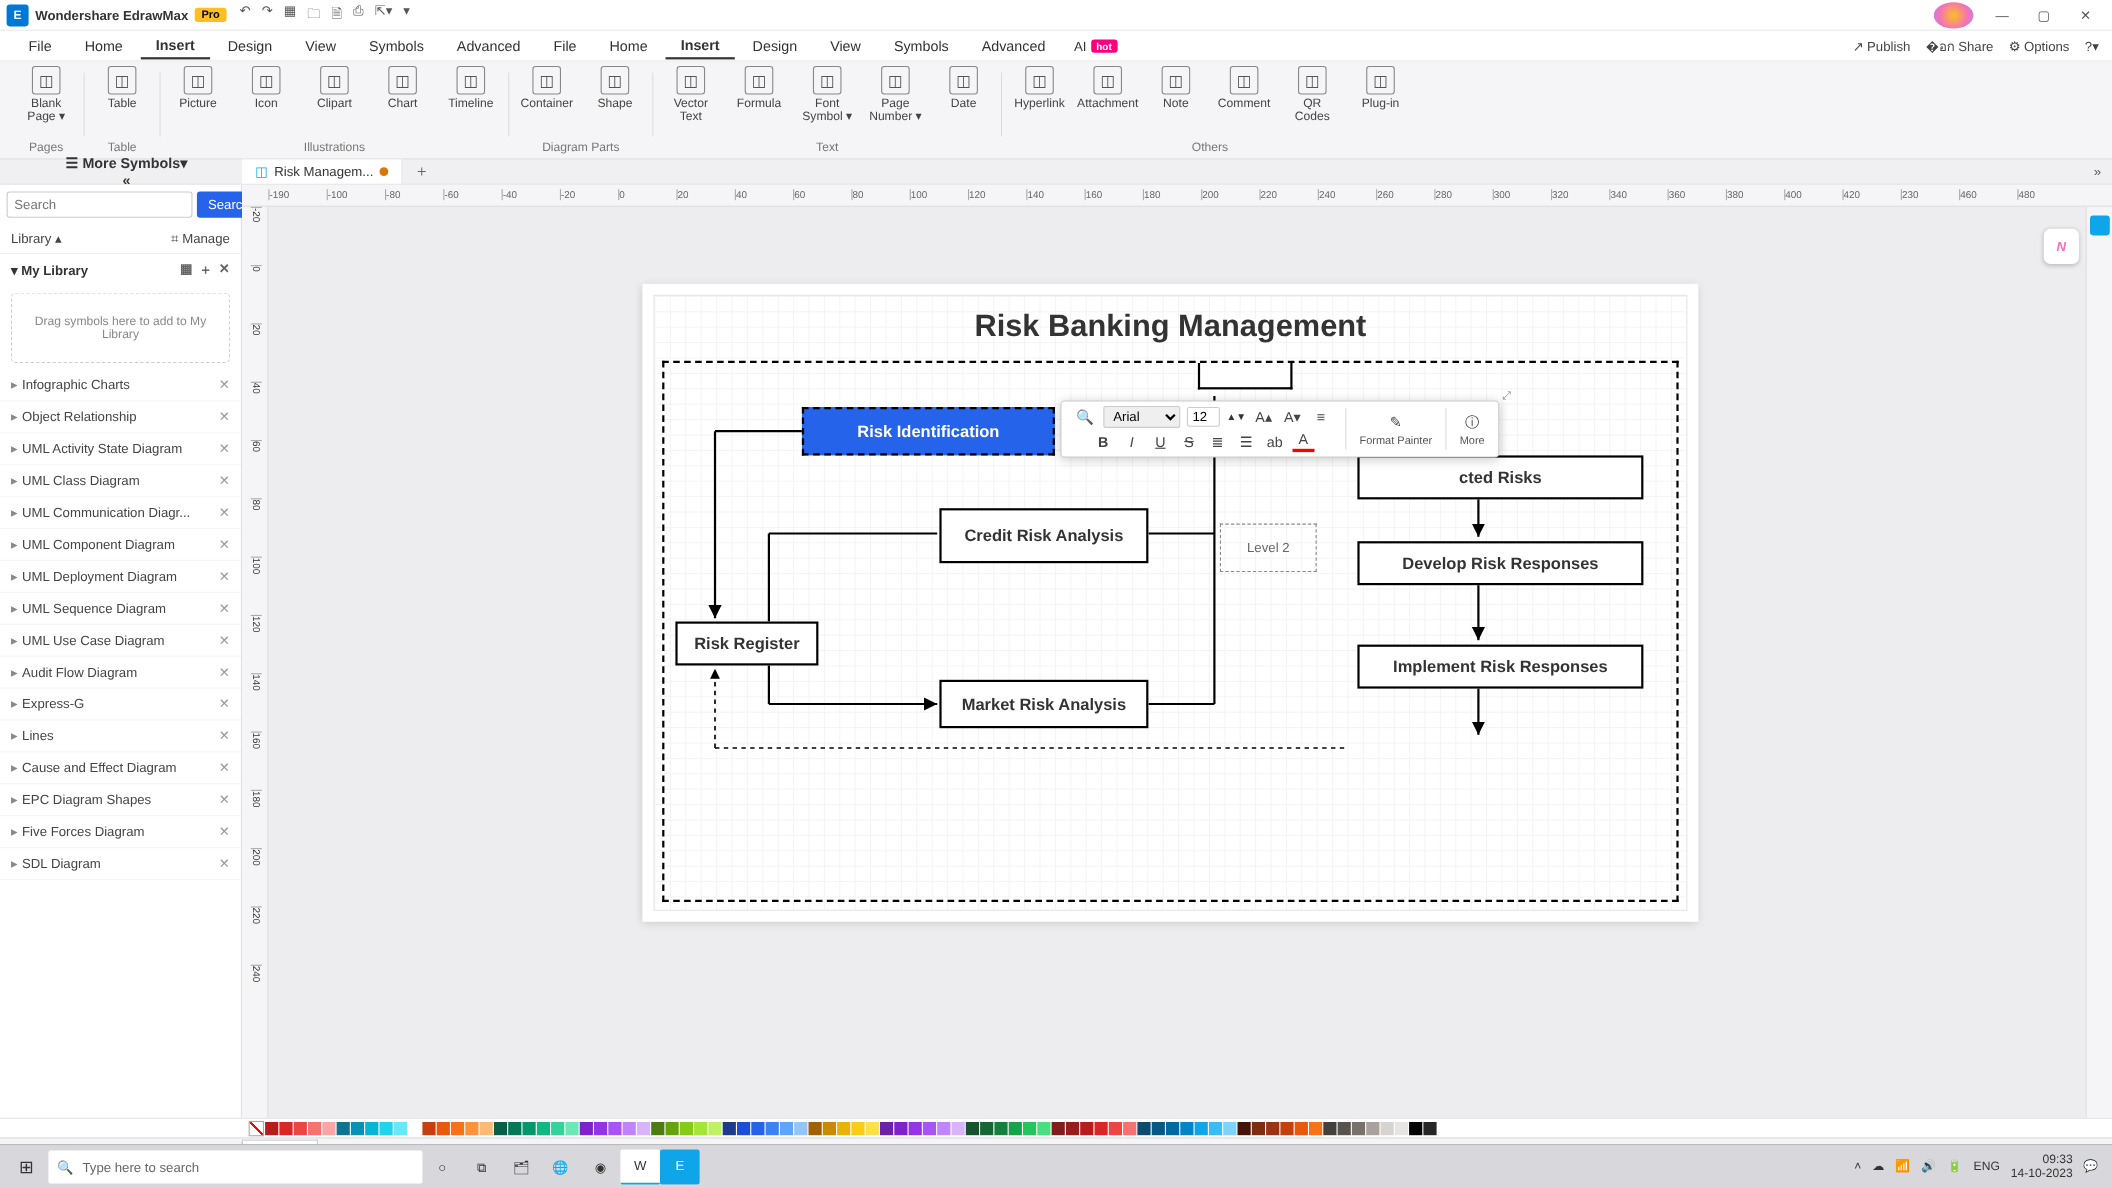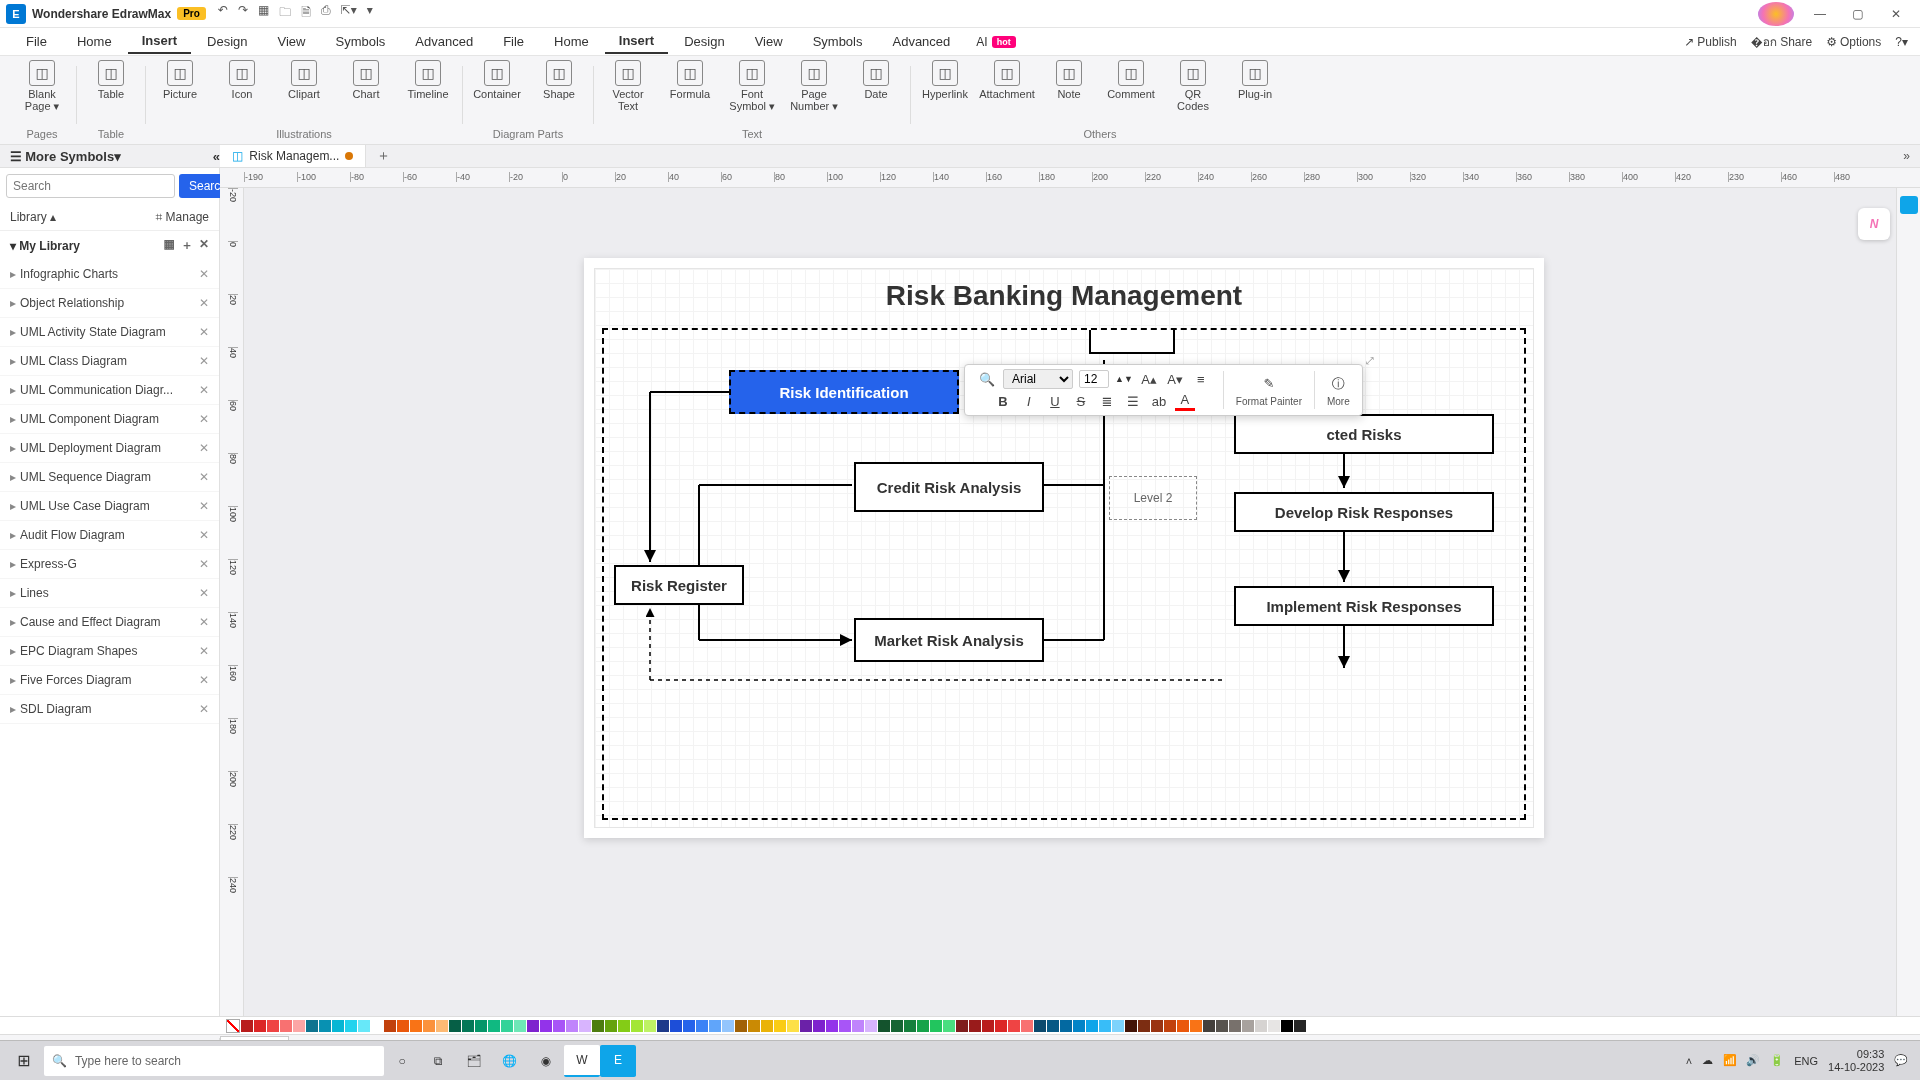--- a/index.html
+++ b/index.html
@@ -30,21 +30,21 @@
 .rgroup { display: flex; flex-direction: column; align-items: center; padding: 0 10px; }
 .rgroup .buttons { display: flex; gap: 14px; }
 .rbtn { display: flex; flex-direction: column; align-items: center; justify-content: flex-start; gap: 2px; width: 48px; cursor:default;}
 .rbtn .ricon { width: 26px; height: 26px; border: 1px solid #888; border-radius: 3px; display:flex; align-items:center; justify-content:center; color:#555; font-size:14px;}
 .rbtn .rlabel { font-size: 11px; color: #444; text-align: center; line-height: 1.1; }
 .rgrouplabel { font-size: 11px; color: #777; margin-top: auto; padding: 4px 0; }
 .rsep { width: 1px; background: #ddd; margin: 6px 0 20px 0; }
 
 
 .tabstrip { height: 24px; background: #f0f0f2; border-top: 1px solid #e0e0e0; border-bottom:1px solid #e0e0e0; display: flex; align-items: center; }
-.tabstrip .symbolstgl { width: 220px; padding-left: 10px; display:flex; align-items:center; justify-content:space-between; font-weight:600; font-size:13px;}
+.tabstrip .symbolstgl { width: 220px; padding-left: 10px; display:flex; align-items:center; justify-content:space-between; font-weight:600; font-size:13px;flex-direction:column;}
 .tabstrip .doctab { display:flex; align-items:center; gap:6px; padding:0 12px; font-size:12px; height:100%; background:#fff; border-right:1px solid #e0e0e0;}
 .tabstrip .doctab .dot{ width:8px; height:8px; border-radius:50%; background:#d97706; }
 .tabstrip .addtab { padding:0 10px; font-size:14px; color:#666; }
 .tabstrip .collapse { margin-left:auto; padding:0 10px; color:#555;}
 
 
 .main { display: flex; height: calc(100% - 28px - 28px - 88px - 24px - 24px - 40px); }
 
 
 .sidebar { width: 220px; background: #fff; border-right: 1px solid #e0e0e0; display: flex; flex-direction: column; }
@@ -313,20 +313,23 @@
       <span>⌗ Manage</span>
     </div>
     <div class="sblib">
       <span>▾ <span>My Library</span></span>
       <span class="ctls">
           <span>▦</span>
           <span>＋</span>
           <span>✕</span>
         </span>
     </div>
+    <div class="sbdrop">
+        <span>Drag symbols here to add to My Library</span>
+      </div>
     <div class="sblist" id="sblist">
         <div class="sbitem">
           <span><span class="exp">▸</span>Infographic Charts</span>
           <span class="x">✕</span>
         </div>
         <div class="sbitem">
           <span><span class="exp">▸</span>Object Relationship</span>
           <span class="x">✕</span>
         </div>
         <div class="sbitem">

